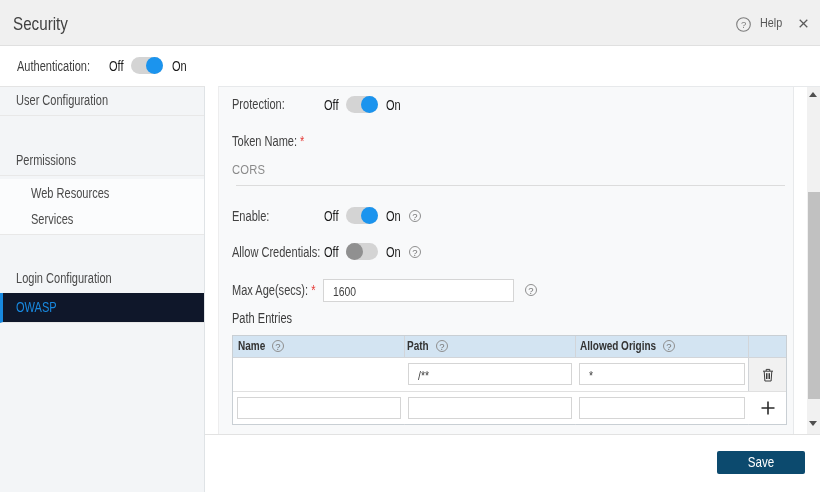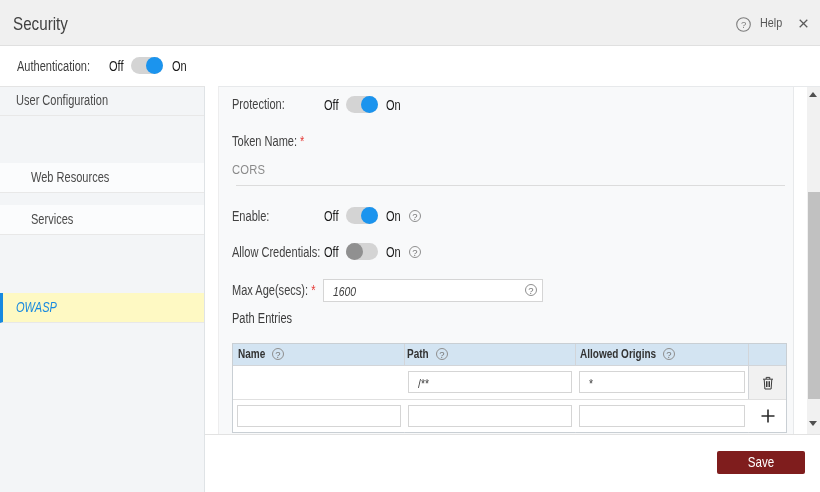--- a/index.html
+++ b/index.html
@@ -20,21 +20,21 @@
 .offon { font-size:13.8px; color:#1a1a1a; }
 .track { border-radius:9px; background:#d4d4d4; }
 .knob { border-radius:50%; background:#1b94ee; position:absolute; top:0; }
 
 
 #side { left:0; top:86px; width:205px; height:406px; background:#f3f5f7; border-top:1px solid #e4e4e4; border-right:1px solid #dfe3e6; }
 .sitem { position:absolute; left:0; width:204px; height:30px; border-bottom:1px solid #e8e8e8; font-size:13.8px; color:#4a4a4a; }
 .sitem > div { position:absolute; left:16px; top:7px; }
 .sub { background:#fbfcfd; }
 .sub > div { left:31px; }
-.sel { background:#fef9c3; color:#1889e0; border-left:3px solid #1889e0;font-style:italic; }
+.sel { background:#0f172a; color:#1889e0; border-left:3px solid #1889e0; }
 .sel > div { left:13px; }
 
 
 #panel { left:218px; top:86px; width:576px; height:348px; background:#f8f9fa; border:1px solid #e7e9eb; border-bottom:none; border-left:1px solid #ededee; }
 .lbl { font-size:13.8px; color:#424242; }
 .red { color:#e53935; }
 .inp { position:absolute; background:#fff; border:1px solid #d5d5d5; font-size:13px; color:#3f3f3f; }
 .inp > div { position:absolute; left:8.5px; top:4px; }
 .qm { position:absolute; border:1px solid #8f8f8f; border-radius:50%; color:#777; text-align:center; font-size:9.5px; font-family:"Liberation Sans", sans-serif; }
 
@@ -66,25 +66,31 @@
   <div class="abs offon tx" style="left:109px; top:59px;">Off</div>
   <div class="abs track" style="left:131px; top:57px; width:32px; height:17px;">
       <div class="knob" style="left:15px; width:17px; height:17px;"></div>
     </div>
   <div class="abs offon tx" style="left:172px; top:59px;">On</div>
 
   <div class="abs" id="side"></div>
   <div class="sitem" style="top:86px;text-align:center;">
       <div class="tx">User Configuration</div>
     </div>
-  <div class="sitem sub" style="top:163px;">
+  <div class="sitem" style="top:146px;">
+      <div class="tx">Permissions</div>
+    </div>
+  <div class="sitem sub" style="top:179px;">
       <div class="tx">Web Resources</div>
     </div>
   <div class="sitem sub" style="top:205px;text-decoration:underline;">
       <div class="tx">Services</div>
+    </div>
+  <div class="sitem" style="top:264px;">
+      <div class="tx">Login Configuration</div>
     </div>
   <div class="sitem sel" style="top:293px;">
       <div class="tx">OWASP</div>
     </div>
 
   <div class="abs" id="panel"></div>
 
   <div class="abs lbl tx" style="left:232px; top:97px;">Protection:</div>
   <div class="abs offon tx" style="left:324px; top:98px;">Off</div>
   <div class="abs track" style="left:346px; top:96px; width:32px; height:17px;">
@@ -107,28 +113,28 @@
 
   <div class="abs lbl tx" style="left:232px; top:245px;">Allow Credentials:</div>
   <div class="abs offon tx" style="left:324px; top:245px;">Off</div>
   <div class="abs track" style="left:346px; top:243px; width:32px; height:17px;">
       <div class="knob" style="left:0; width:17px; height:17px; background:#909090;"></div>
     </div>
   <div class="abs offon tx" style="left:386px; top:245px;">On</div>
   <div class="qm" style="left:409px; top:246px; width:12px; height:12px; line-height:11px;">?</div>
 
   <div class="abs lbl tx" style="left:232px; top:283px;">Max Age(secs): <span class="red">*</span></div>
-  <div class="inp" style="left:323px; top:279px; width:220px; height:23px;font-style:italic;">
+  <div class="inp" style="left:323px; top:279px; width:191px; height:23px;">
       <div class="tx">1600</div>
     </div>
   <div class="qm" style="left:525px; top:284px; width:12px; height:12px; line-height:11px;">?</div>
 
   <div class="abs tx" style="left:232px; top:311px; font-size:13.8px; color:#3b3b3b;">Path Entries</div>
 
-  <div class="abs" id="tblwrap" style="left:232px; top:343px; width:555px; height:90px; border:1px solid #c9cfd4;">
+  <div class="abs" id="tblwrap" style="left:232px; top:335px; width:555px; height:90px; border:1px solid #c9cfd4;">
 
     <div class="abs" style="left:0; top:0; width:553px; height:21px; background:#d3e4f2;"></div>
     <div class="abs tx" style="left:5px; top:3px; font-size:12.5px; font-weight:bold; color:#333;">Name</div>
     <div class="qm" style="left:39px; top:4px; width:12px; height:12px; line-height:11px;">?</div>
     <div class="abs tx" style="left:174px; top:3px; font-size:12.5px; font-weight:bold; color:#333;">Path</div>
     <div class="qm" style="left:203px; top:4px; width:12px; height:12px; line-height:11px;">?</div>
     <div class="abs tx" style="left:347px; top:3px; font-size:12.5px; font-weight:bold; color:#333;">Allowed Origins</div>
     <div class="qm" style="left:430px; top:4px; width:12px; height:12px; line-height:11px;">?</div>
 
     <div class="abs" style="left:171px; top:0; width:1px; height:89px; background:#d2d5d9;"></div>
@@ -164,16 +170,16 @@
 
   <div class="abs" style="left:794px; top:86px; width:26px; height:1px; background:#e7e9eb;"></div>
 
   <div class="abs" style="left:205px; top:434px; width:615px; height:1px; background:#e2e2e2;"></div>
 
   <div class="abs" id="sbar"></div>
   <div class="abs" id="sthumb"></div>
   <div class="arrow" style="left:809px; top:92px; border-left:4.5px solid transparent; border-right:4.5px solid transparent; border-bottom:5px solid #505050;"></div>
   <div class="arrow" style="left:809px; top:421px; border-left:4.5px solid transparent; border-right:4.5px solid transparent; border-top:5px solid #505050;"></div>
 
-  <div class="btn" style="left:717px; width:88px; background:#7f1d1d;">
+  <div class="btn" style="left:717px; width:88px; background:#0c4a6e;">
       <div>Save</div>
     </div>
 </div>
 
 </body></html>

